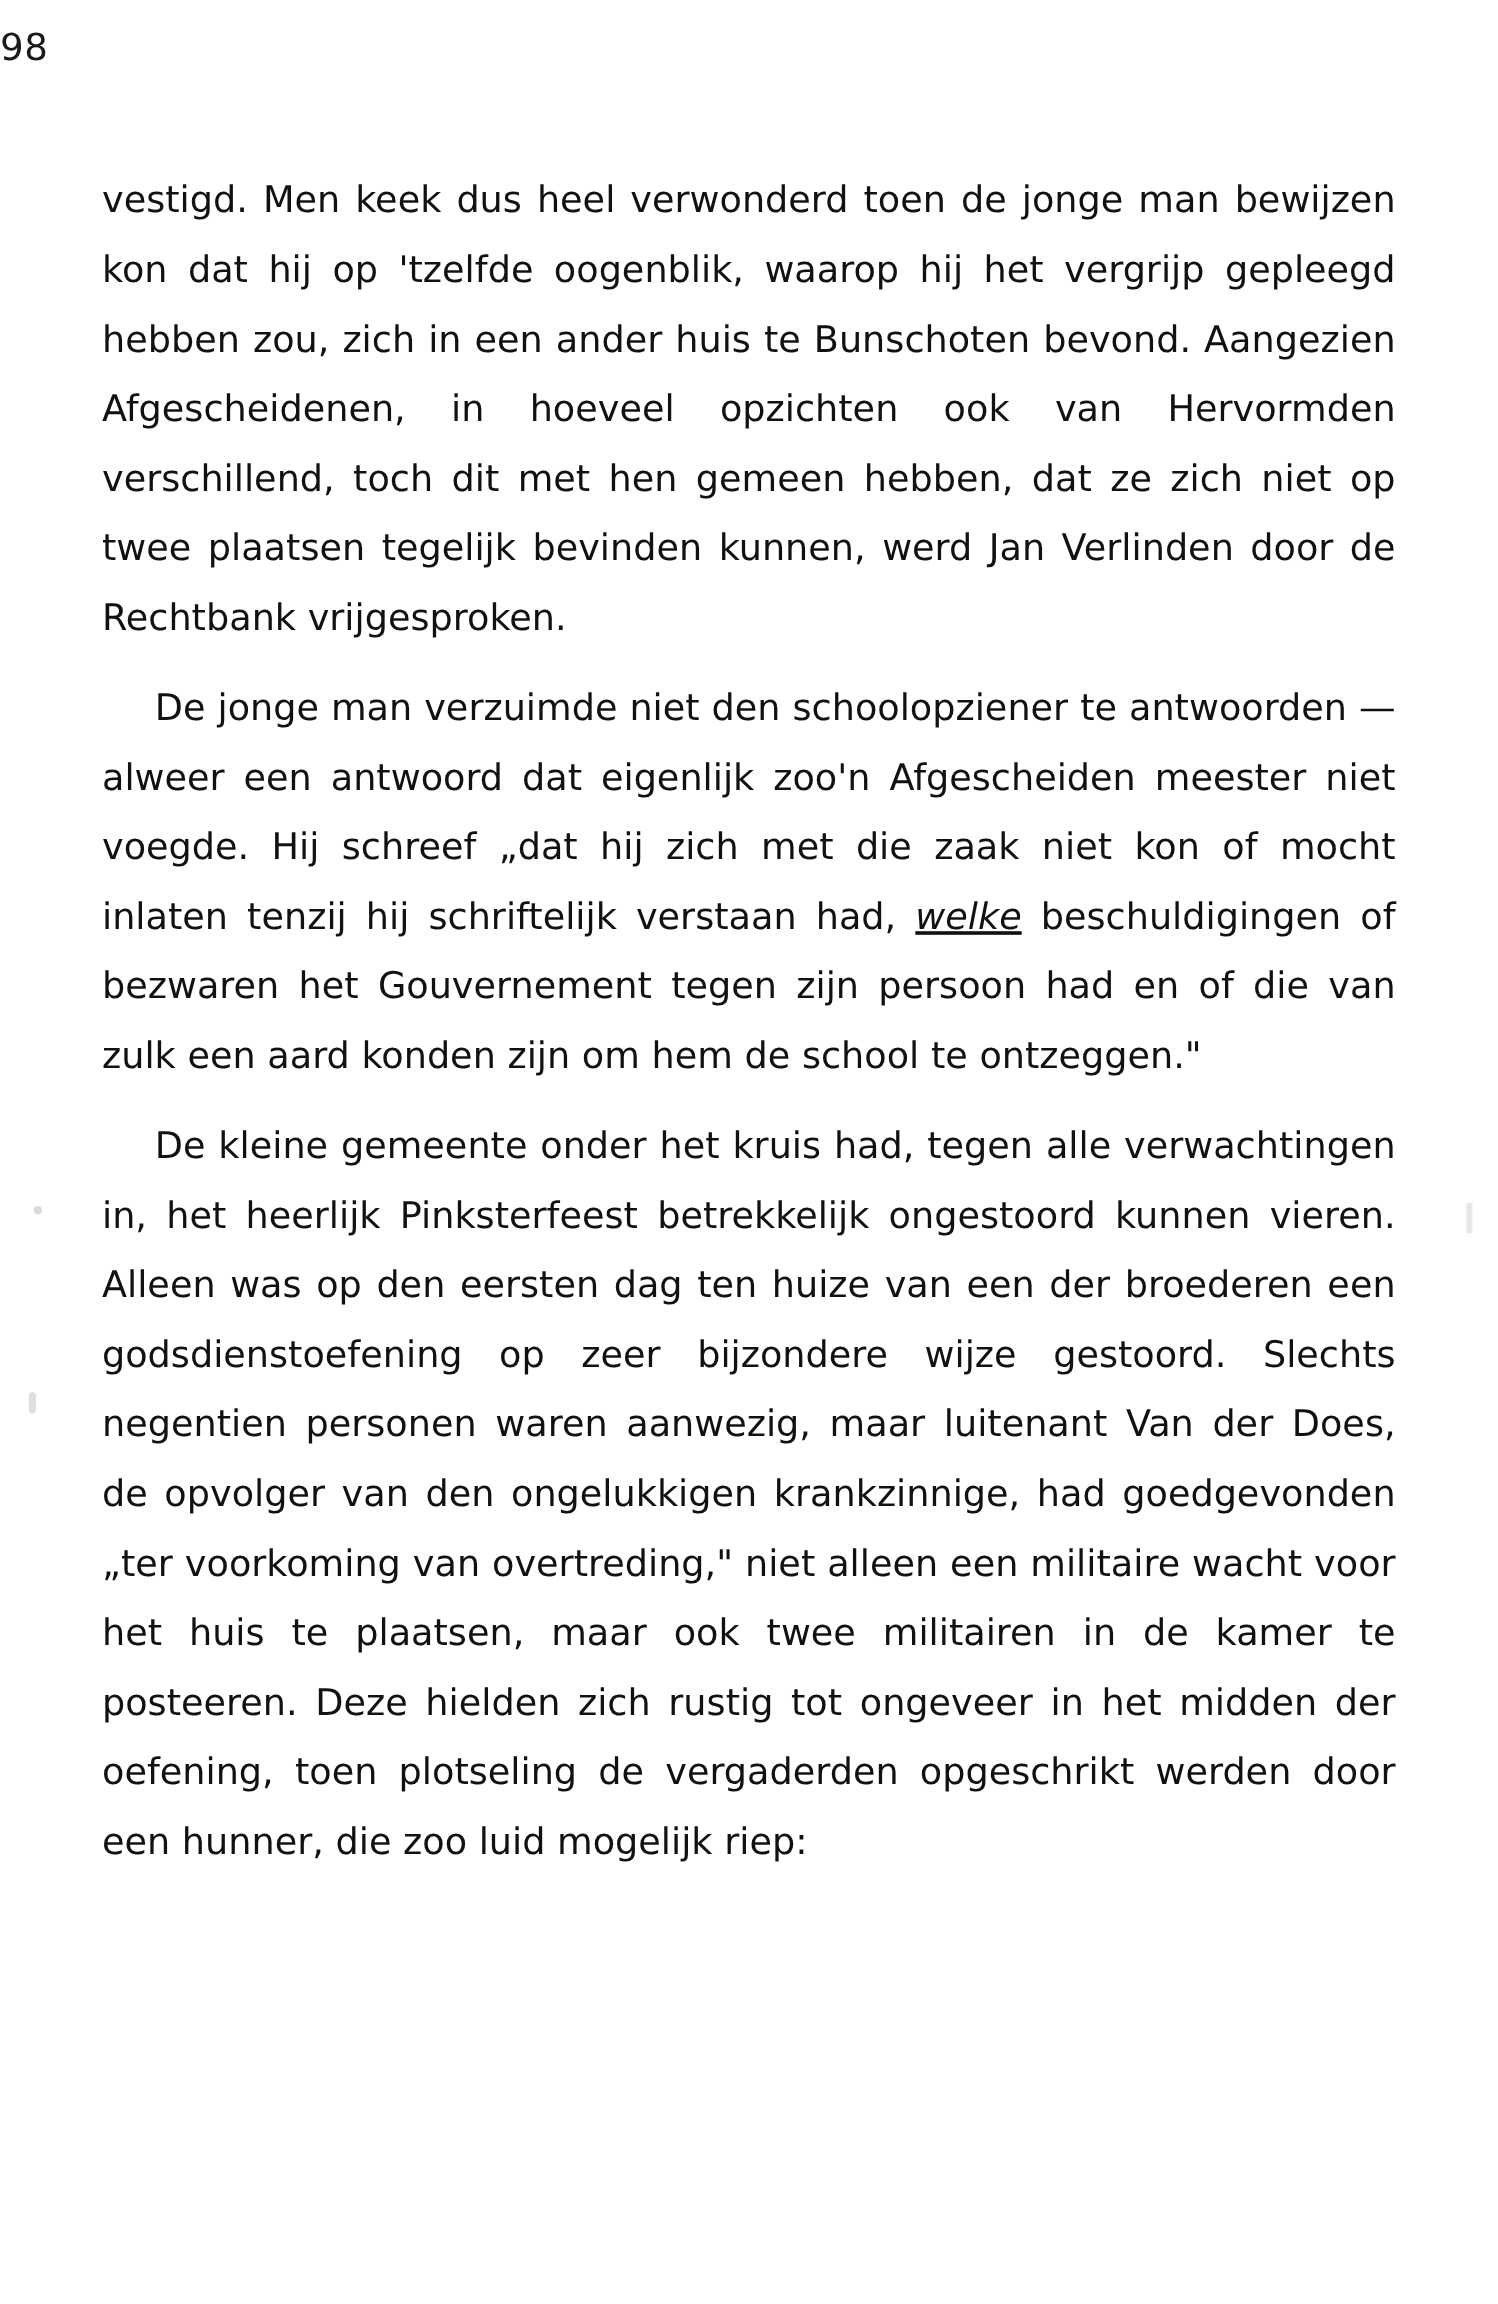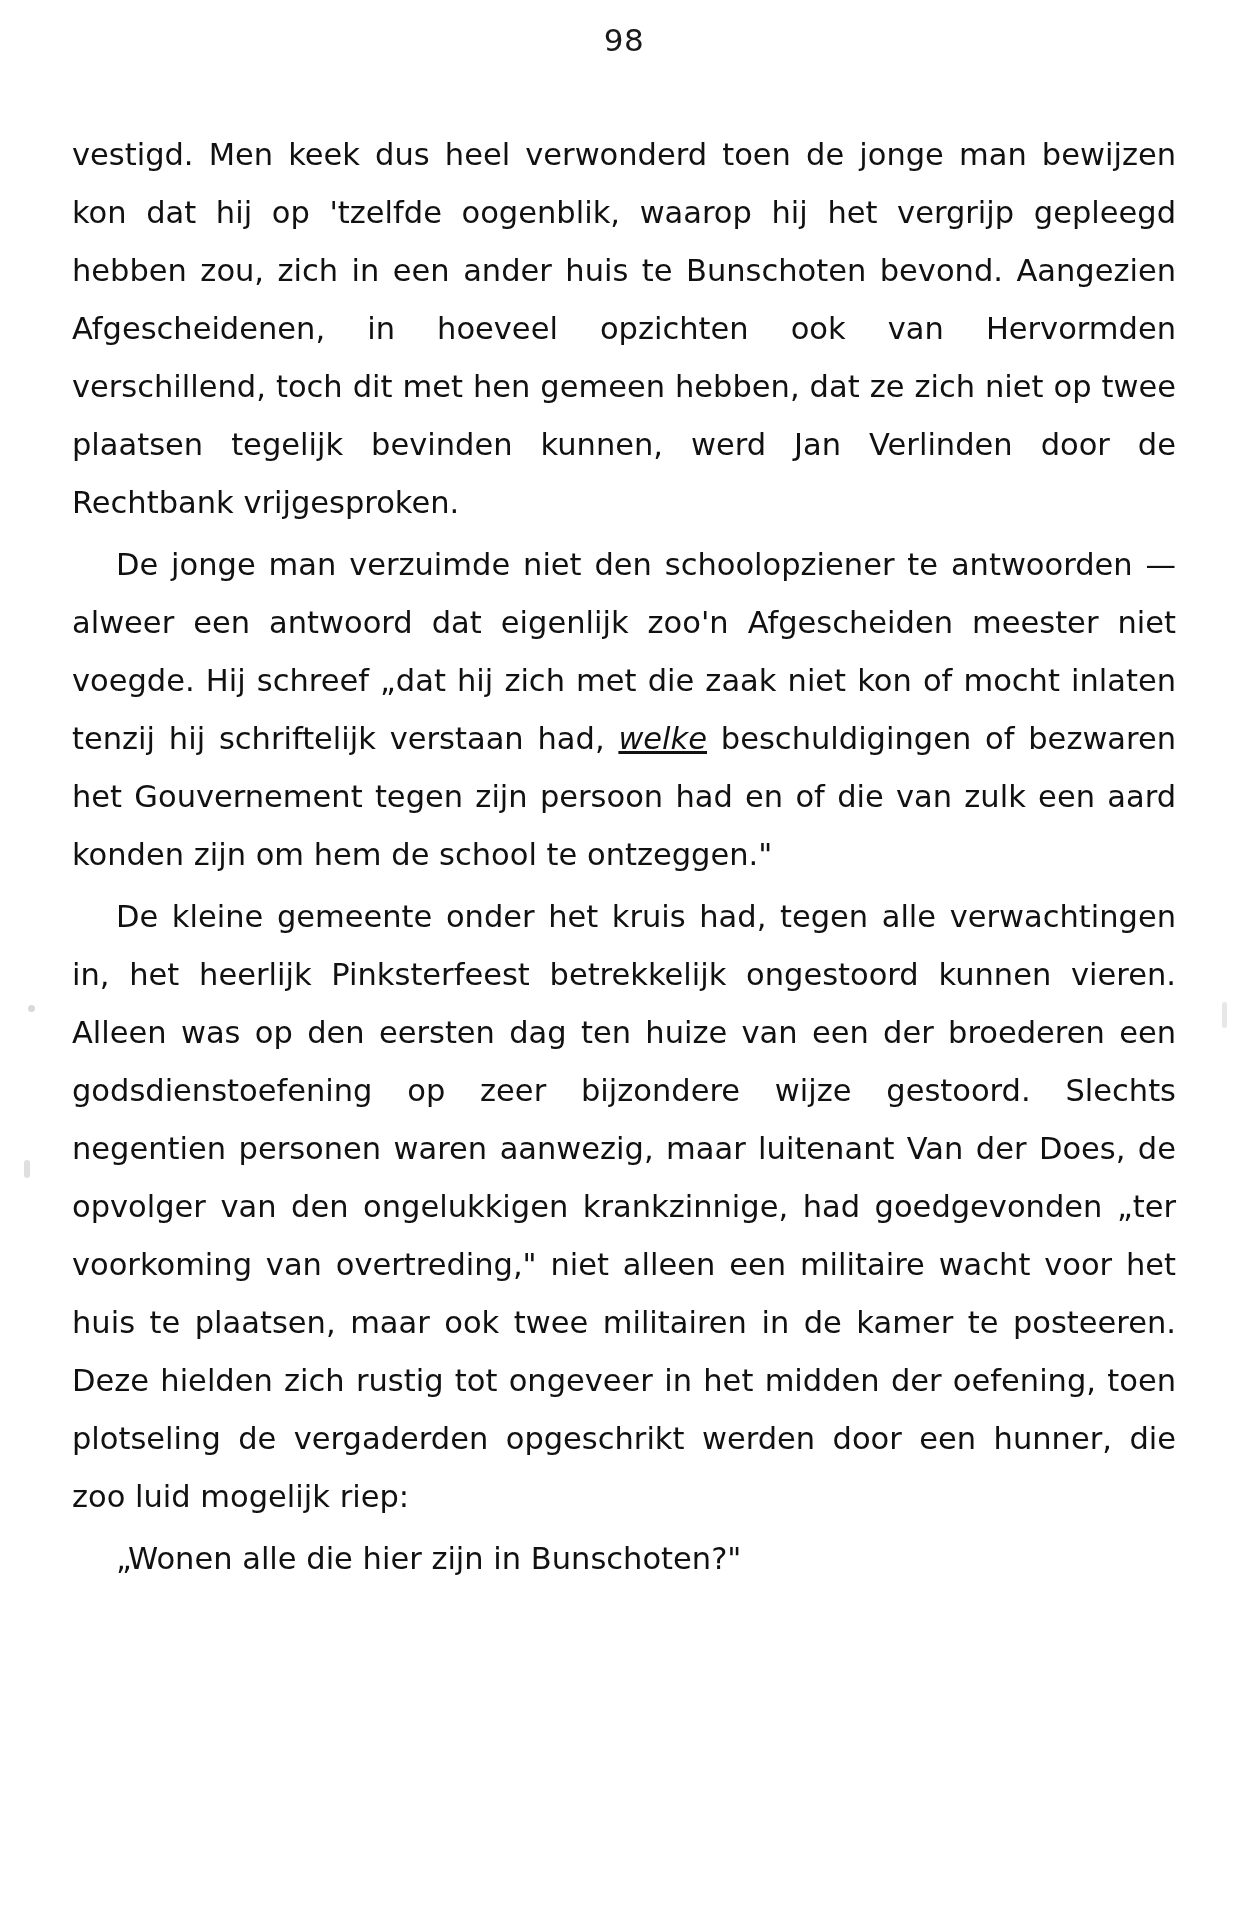--- a/index.html
+++ b/index.html
@@ -15,40 +15,40 @@
     margin: 0 auto;
     overflow: hidden;
     font-family: "DejaVu Sans", sans-serif;
     color: #111111;
   }
   .page-number {
     position: absolute;
     top: 22px;
     left: 0;
     width: 1248px;
-    text-align: center;
+    text-align: left;
     font-size: 31px;
     font-family: "DejaVu Sans", sans-serif;
     color: #1a1a1a;
     letter-spacing: 0.5px;
   }
   .body-text {
     position: absolute;
     top: 122px;
     left: 68px;
     width: 1112px;
     font-size: 30.5px;
     line-height: 58px;
     text-align: justify;
     text-justify: inter-word;
     color: #111111;
     font-family: "DejaVu Sans", sans-serif;
   }
   .body-text p {
-    margin: 4px;
+    margin: 17px;
     text-align: justify;
     text-align-last: left;
   }
   .body-text p.indent {
     text-indent: 44px;
   }
   .body-text p.last-line-left {
     text-align-last: left;
   }
   em {
@@ -73,21 +73,20 @@
   <div class="page-number">98</div>
 
   <div class="body-text">
 
     <p class="last-line-left">vestigd. Men keek dus heel verwonderd toen de jonge man bewijzen kon dat hij op 'tzelfde oogenblik, waarop hij het vergrijp gepleegd hebben zou, zich in een ander huis te Bunschoten bevond. Aangezien Afgescheidenen, in hoeveel opzichten ook van Hervormden verschillend, toch dit met hen gemeen hebben, dat ze zich niet op twee plaatsen tegelijk bevinden kunnen, werd Jan Verlinden door de Rechtbank vrijgesproken.</p>
 
     <p class="indent"><span>De jonge man verzuimde niet den schoolopziener te antwoorden — alweer een antwoord dat eigenlijk zoo'n Afgescheiden meester niet voegde. Hij schreef „dat hij zich met die zaak niet kon of mocht inlaten tenzij hij schriftelijk verstaan had, </span><em>welke</em><span> beschuldigingen of bezwaren het Gouvernement tegen zijn persoon had en of die van zulk een aard konden zijn om hem de school te ontzeggen."</span></p>
 
     <p class="indent last-line-left">De kleine gemeente onder het kruis had, tegen alle verwachtingen in, het heerlijk Pinksterfeest betrekkelijk ongestoord kunnen vieren. Alleen was op den eersten dag ten huize van een der broederen een godsdienstoefening op zeer bijzondere wijze gestoord. Slechts negentien personen waren aanwezig, maar luitenant Van der Does, de opvolger van den ongelukkigen krankzinnige, had goedgevonden „ter voorkoming van overtreding," niet alleen een militaire wacht voor het huis te plaatsen, maar ook twee militairen in de kamer te posteeren. Deze hielden zich rustig tot ongeveer in het midden der oefening, toen plotseling de vergaderden opgeschrikt werden door een hunner, die zoo luid mogelijk riep:</p>
 
-    <p class="indent last-line-left">„Wonen alle die hier zijn in Bunschoten?"</p>
 
   </div>
 
   <span class="speck speck-a"></span>
   <span class="speck speck-b"></span>
   <span class="speck speck-c"></span>
 
 </div>
 
 </body></html>

